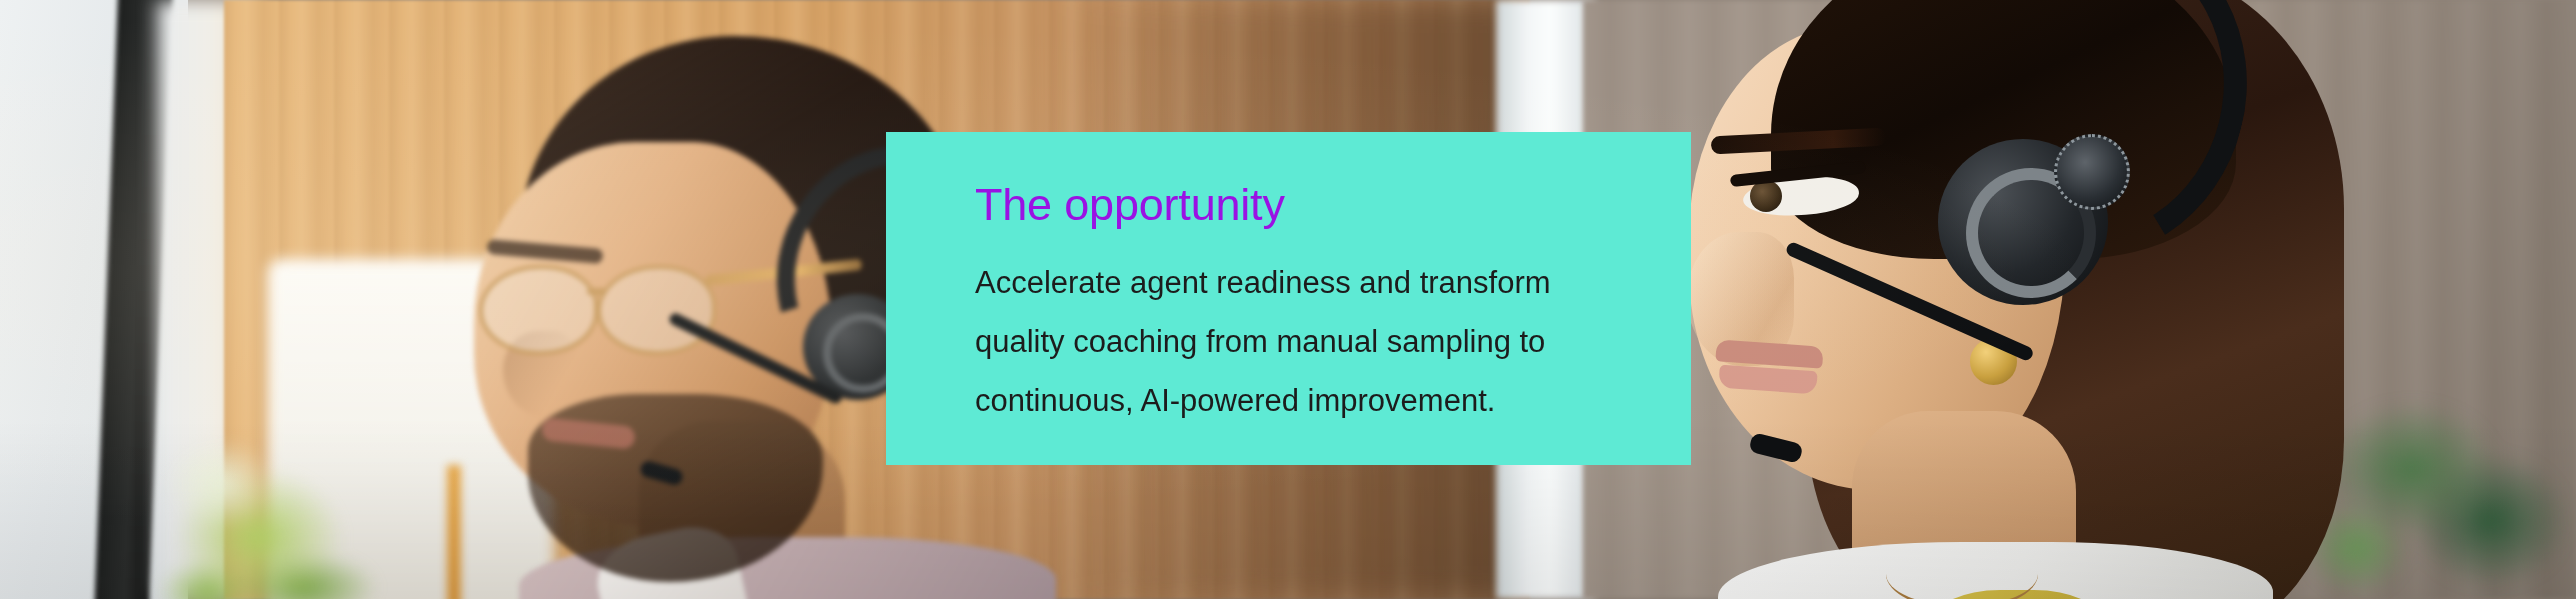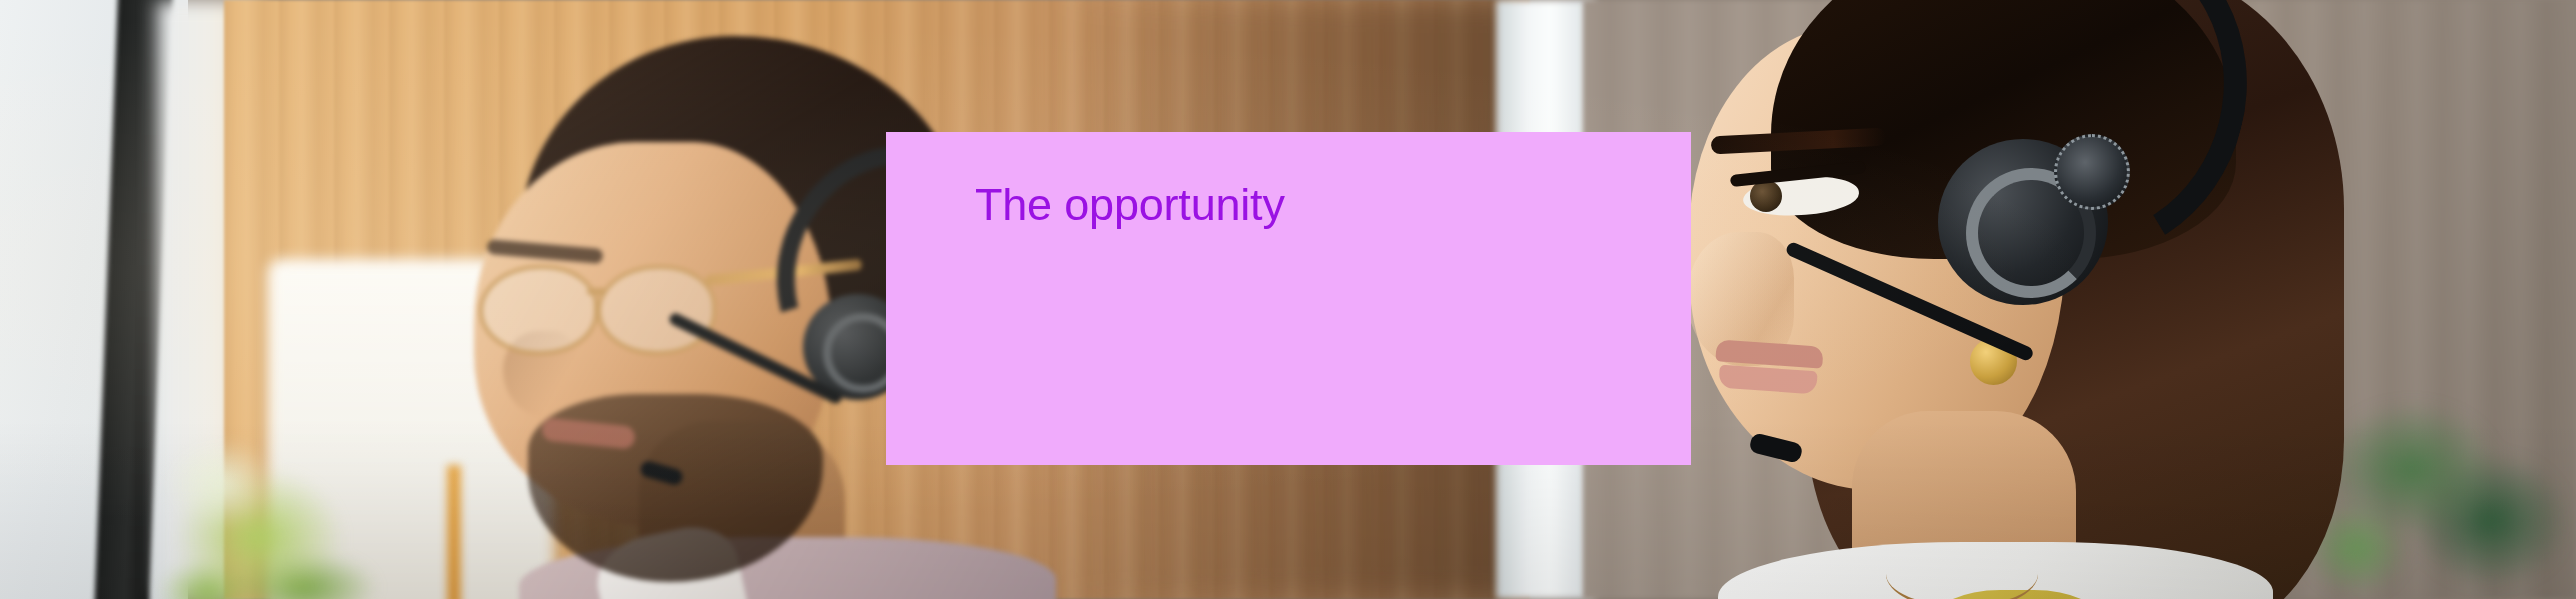--- a/index.html
+++ b/index.html
@@ -459,21 +459,21 @@
     pointer-events: none;
   }
 
   
   .callout {
     position: absolute;
     left: 886px;
     top: 132px;
     width: 805px;
     height: 333px;
-    background: #f0abfc;
+    background: #5eead4;
     box-sizing: border-box;
     padding: 47px 47px 0 89px;
   }
   .callout-title {
     margin: 0;
     font-family: "Liberation Sans", sans-serif;
     font-size: 45px;
     line-height: 52px;
     font-weight: 400;
     letter-spacing: -0.2px;
@@ -552,16 +552,17 @@
       <div class="ar-headset-dial"></div>
       <div class="ar-headset-boom"></div>
       <div class="ar-headset-mic"></div>
     </div>
 
     <div class="photo-grade"></div>
   </div>
 
   <div class="callout">
     <h2 class="callout-title">The opportunity</h2>
+    <p class="callout-body">Accelerate agent readiness and transform quality coaching from manual sampling to continuous, AI-powered improvement.</p>
   </div>
 
 </div>
 
 
 </body></html>

